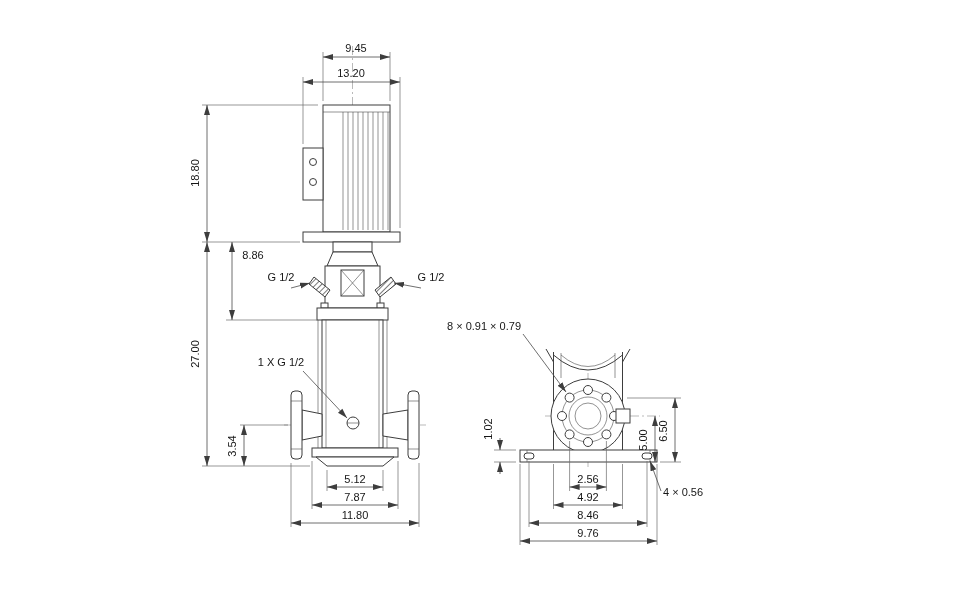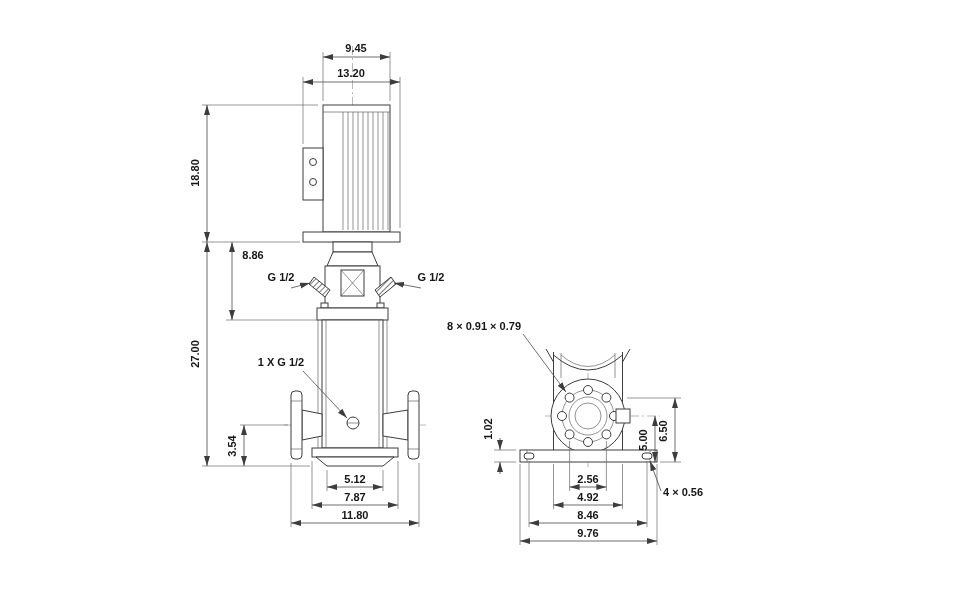--- a/index.html
+++ b/index.html
@@ -1,17 +1,17 @@
 <!DOCTYPE html>
 <html><head>
 <meta charset="utf-8">
 <style>
   html,body{margin:0;padding:0;background:#ffffff;}
   .canvas{position:relative;width:976px;height:600px;background:#ffffff;overflow:hidden;
-          font-family:"Liberation Sans",sans-serif;font-weight:bold;}
+          font-family:"Liberation Sans",sans-serif;}
   svg text{font-family:"Liberation Sans",sans-serif;font-size:11px;fill:#161616;}
   .outline{fill:#ffffff;stroke:#3d3d3d;stroke-width:1;}
   .ln{stroke:#3d3d3d;stroke-width:1;fill:none;}
   .thin{stroke:#4a4a4a;stroke-width:0.6;fill:none;}
   .ext{stroke:#6a6a6a;stroke-width:0.7;fill:none;}
   .dim{stroke:#4a4a4a;stroke-width:0.8;fill:none;}
   .cl{stroke:#8a8a8a;stroke-width:0.6;fill:none;stroke-dasharray:9 3 2 3;}
   .hole{fill:#ffffff;stroke:#3d3d3d;stroke-width:1;}
 </style>
 </head>

